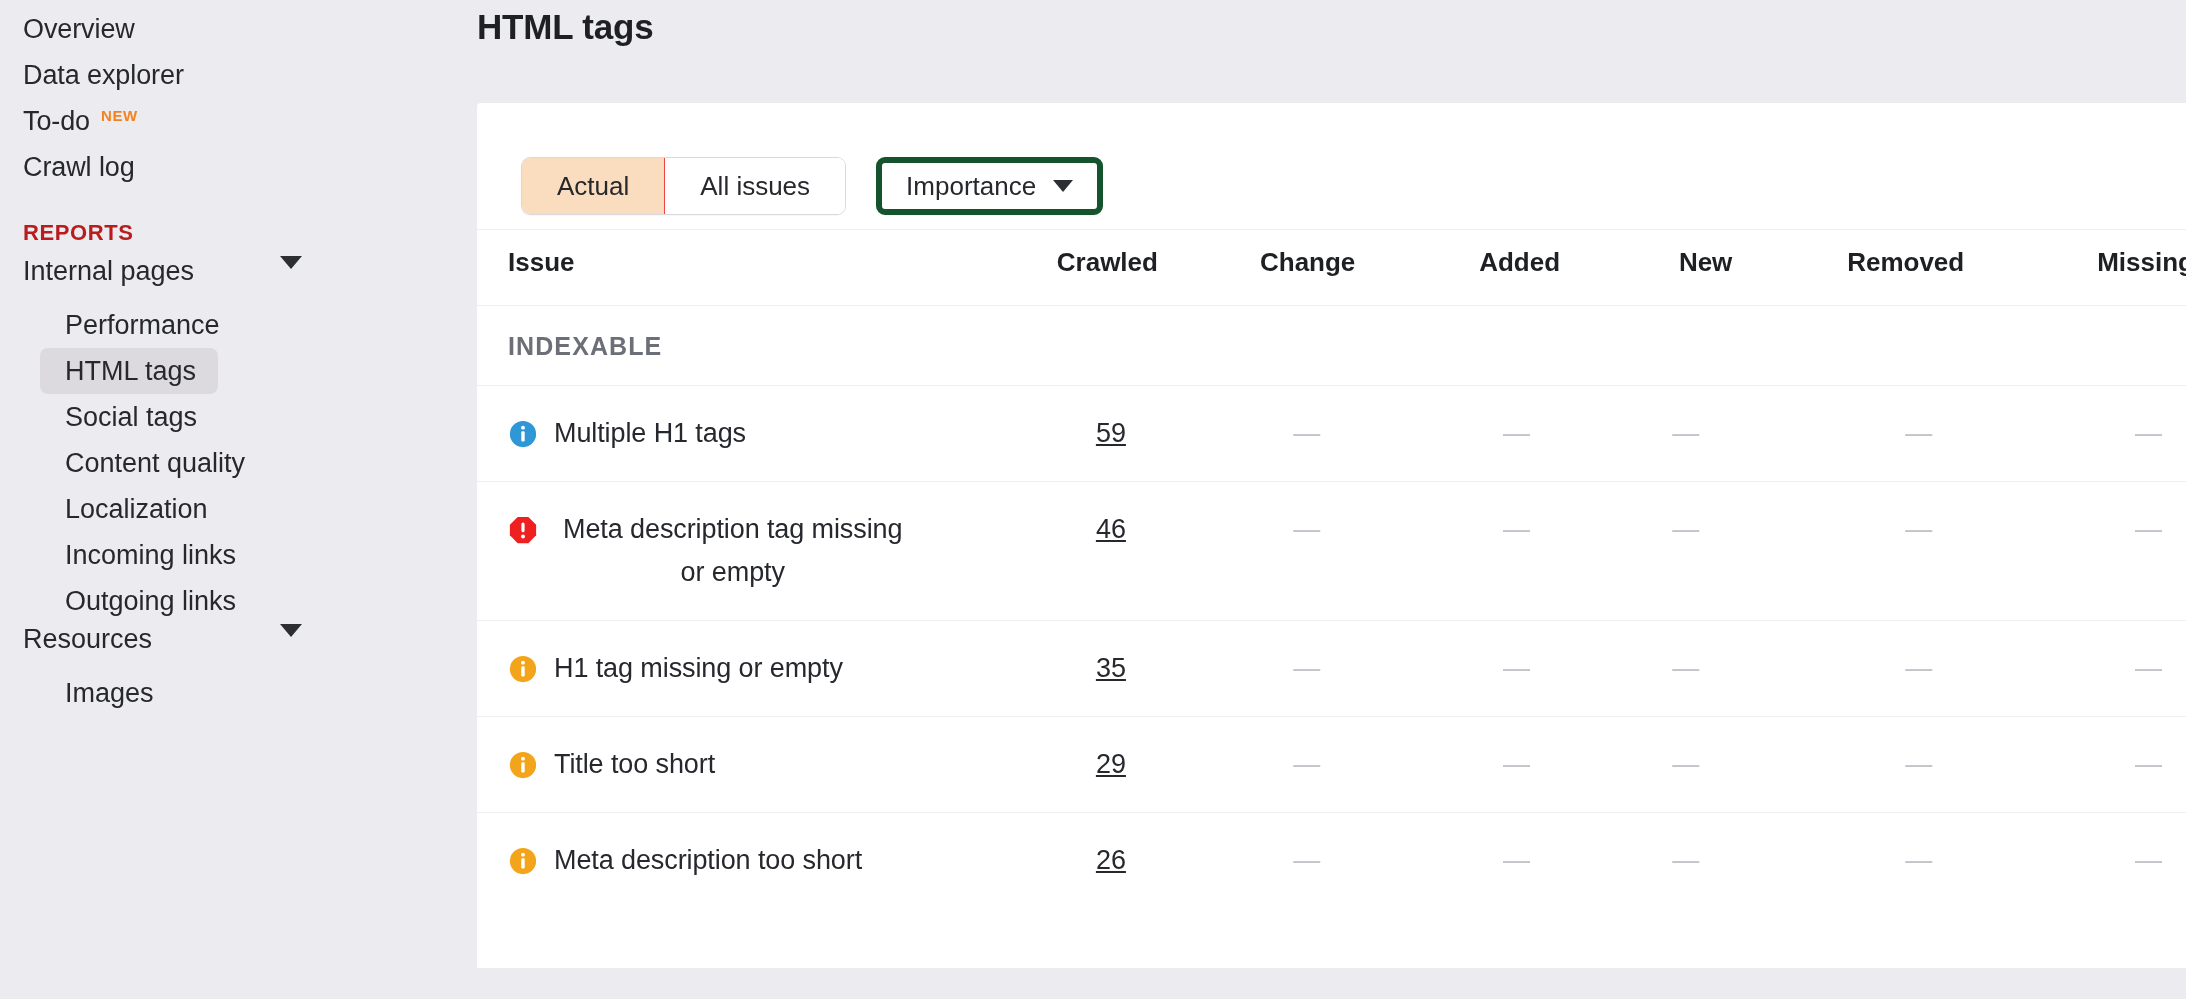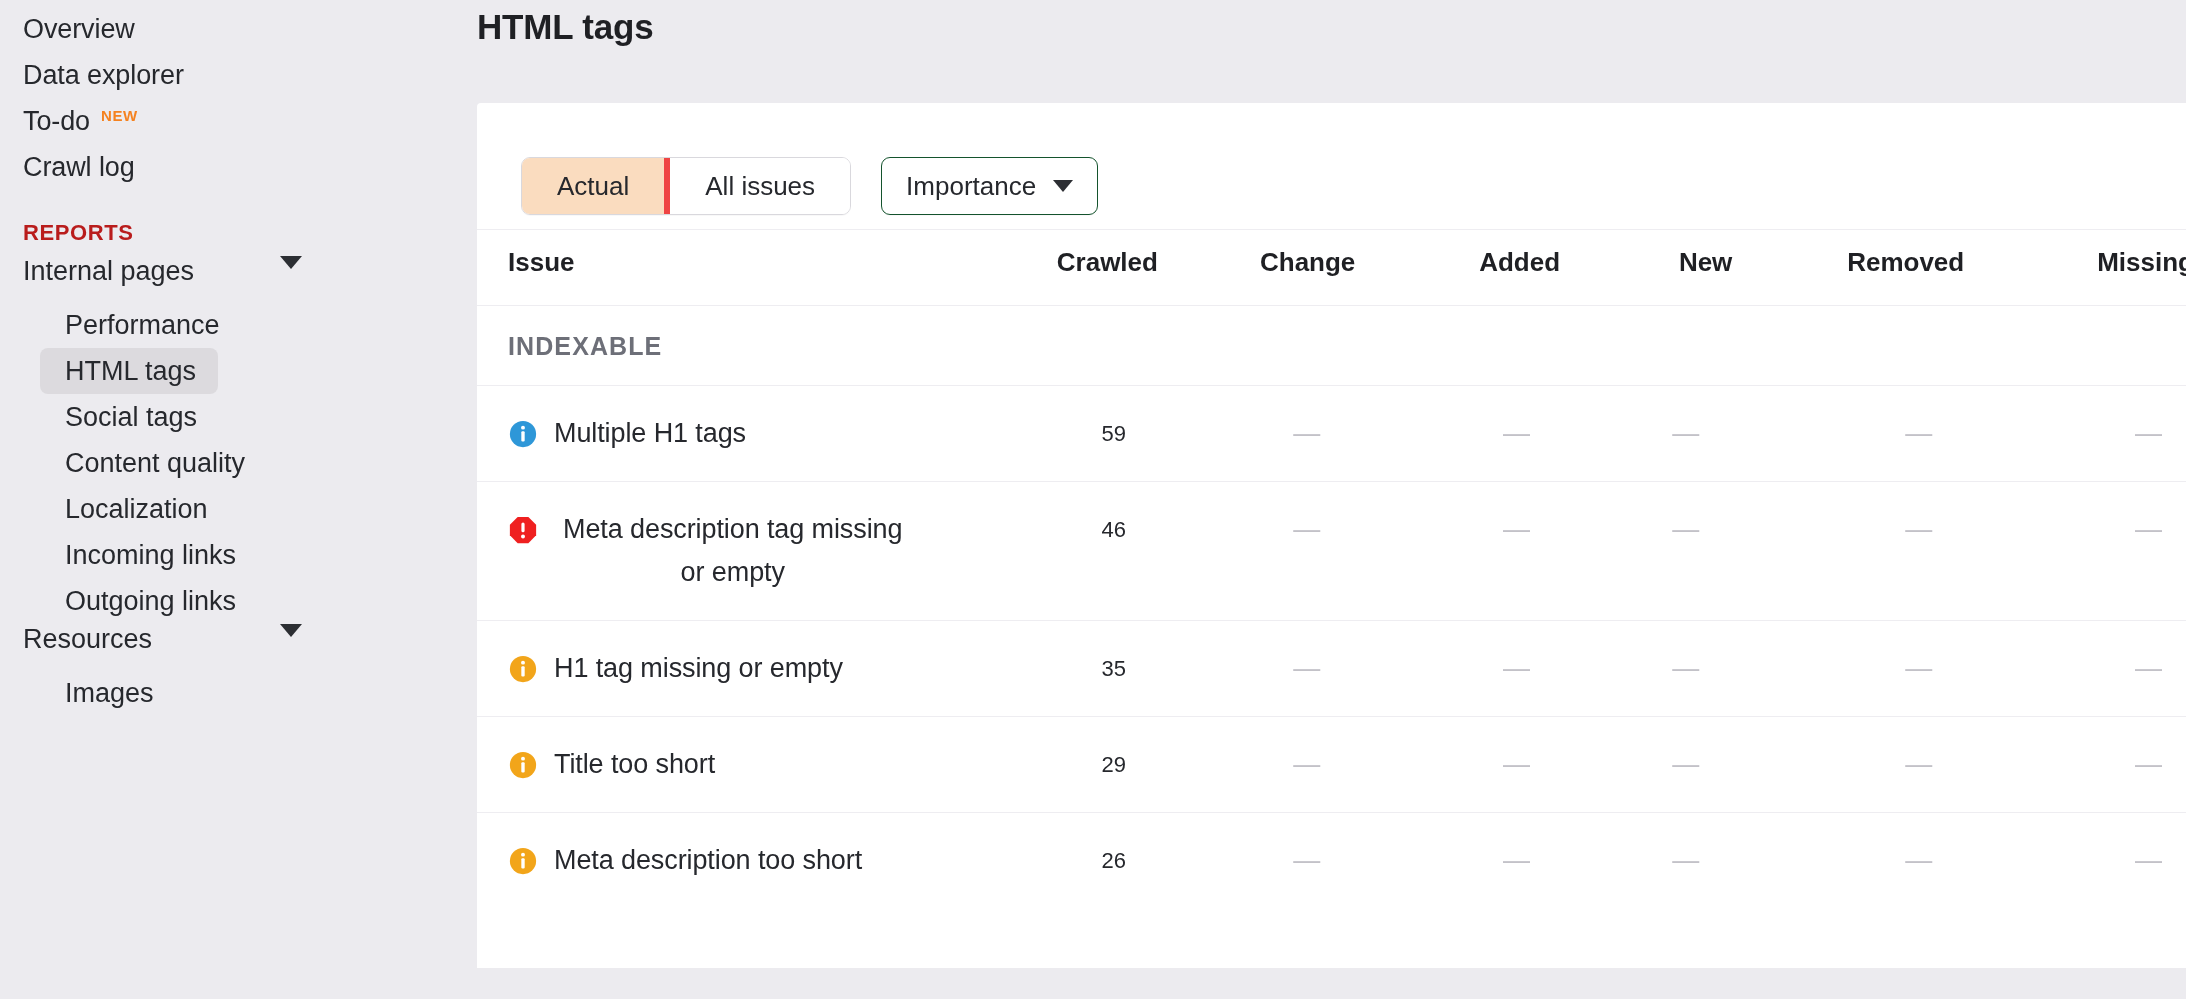--- a/index.html
+++ b/index.html
@@ -162,31 +162,31 @@
     border: none;
     padding: 0 35px;
     height: 100%;
     cursor: pointer;
     white-space: nowrap;
   }
   .seg-btn.active {
     background: #fadcbf;
   }
   .seg-btn + .seg-btn {
-    border-left: 6px solid #ef4444;
+    border-left: 1px solid #ef4444;
   }
 
   .dropdown-btn {
     display: flex;
     align-items: center;
     gap: 17px;
     height: 58px;
     margin-left: 30px;
     padding: 0 24px;
-    border: 1px solid #14532d;
+    border: 6px solid #14532d;
     border-radius: 9px;
     background: #fff;
     font-size: 26px;
     color: #26282d;
     cursor: pointer;
     box-shadow: 0 1px 1px rgba(0,0,0,0.03);
     white-space: nowrap;
   }
   .dropdown-btn .caret-down {
     border-left-width: 10px;
@@ -253,23 +253,24 @@
   .issue-text {
     font-size: 27px;
     line-height: 43px;
     color: #26282d;
     letter-spacing: -0.1px;
     text-align: center;
   }
 
   .num-cell {
     text-align: right;
-    font-size: 22px;
+    font-size: 27px;
     color: #26282d;
     line-height: 43px;
+    text-decoration: underline;
   }
   .dash-cell {
     text-align: right;
     color: #c3c2c8;
     font-size: 27px;
     line-height: 43px;
   }
 
   
   .ico {

